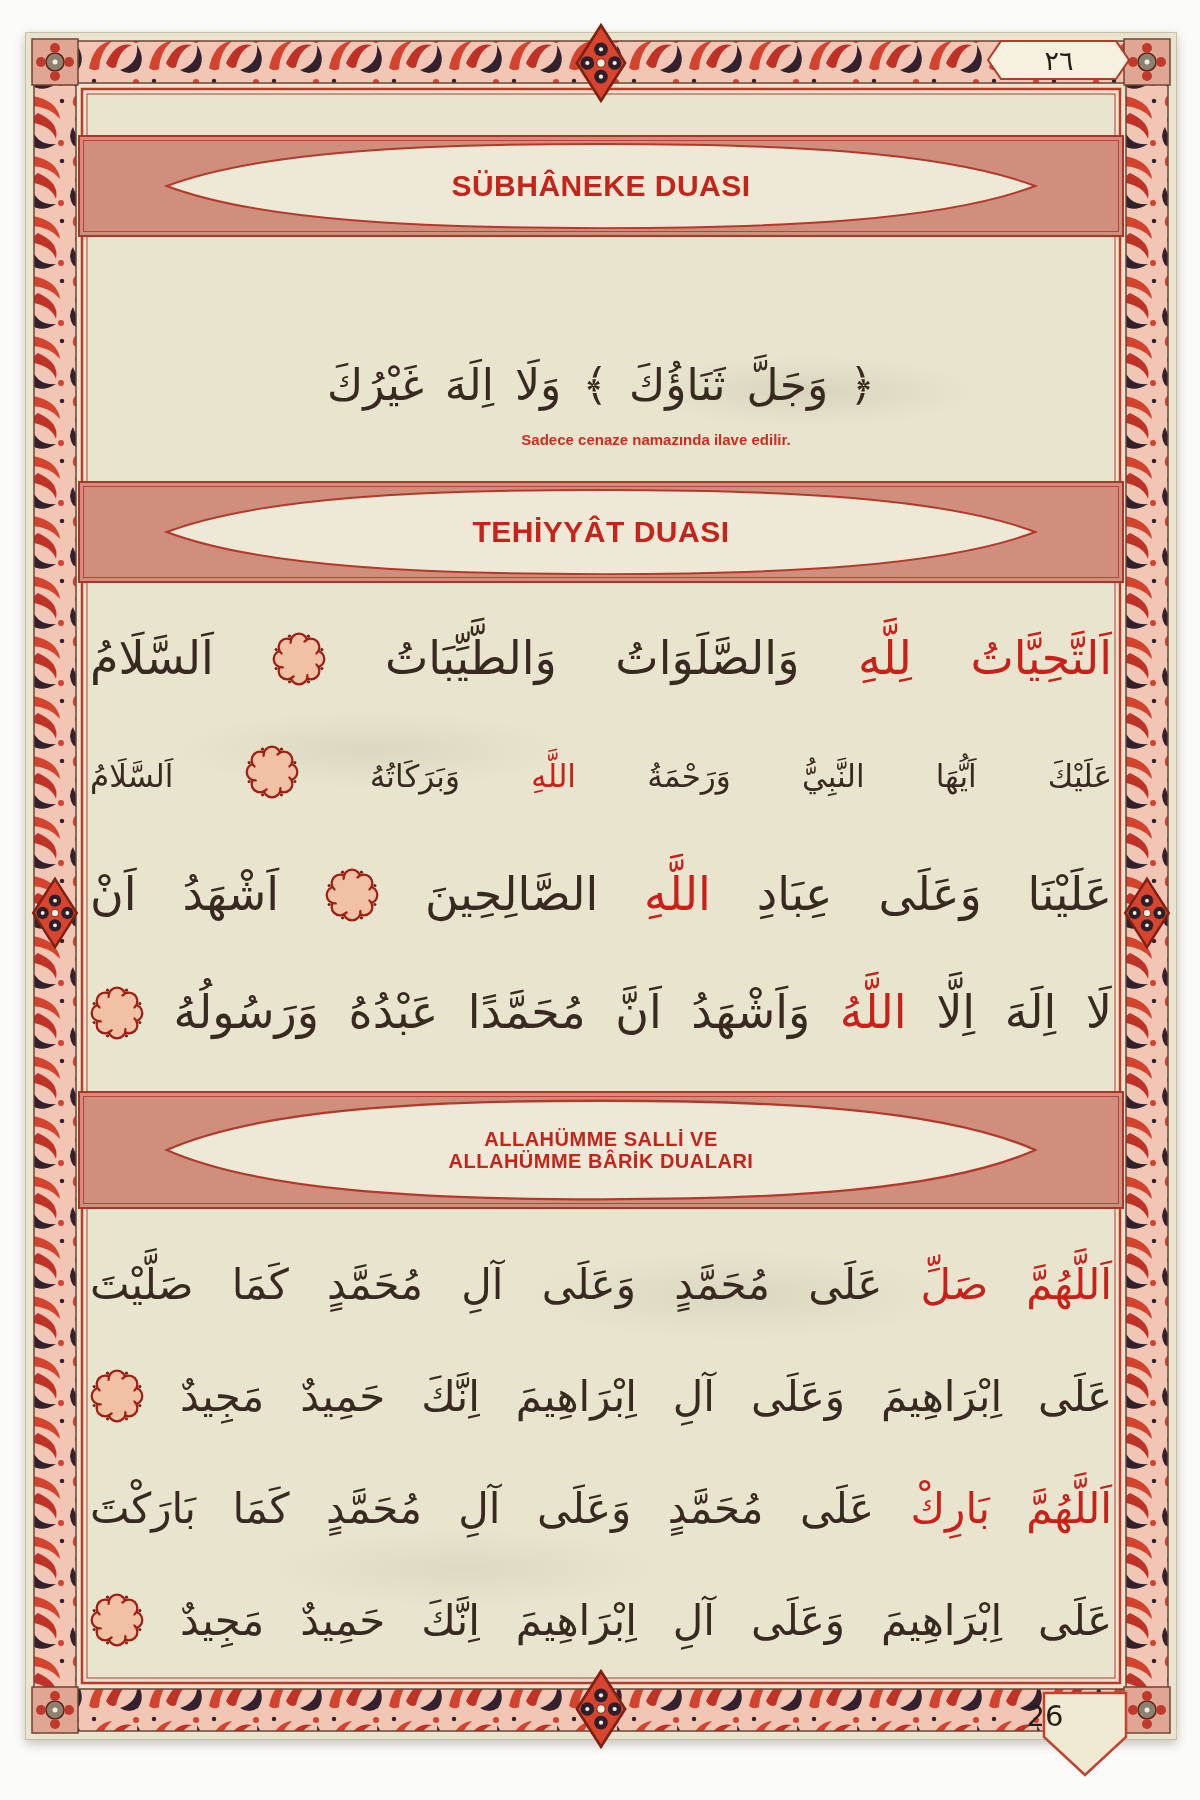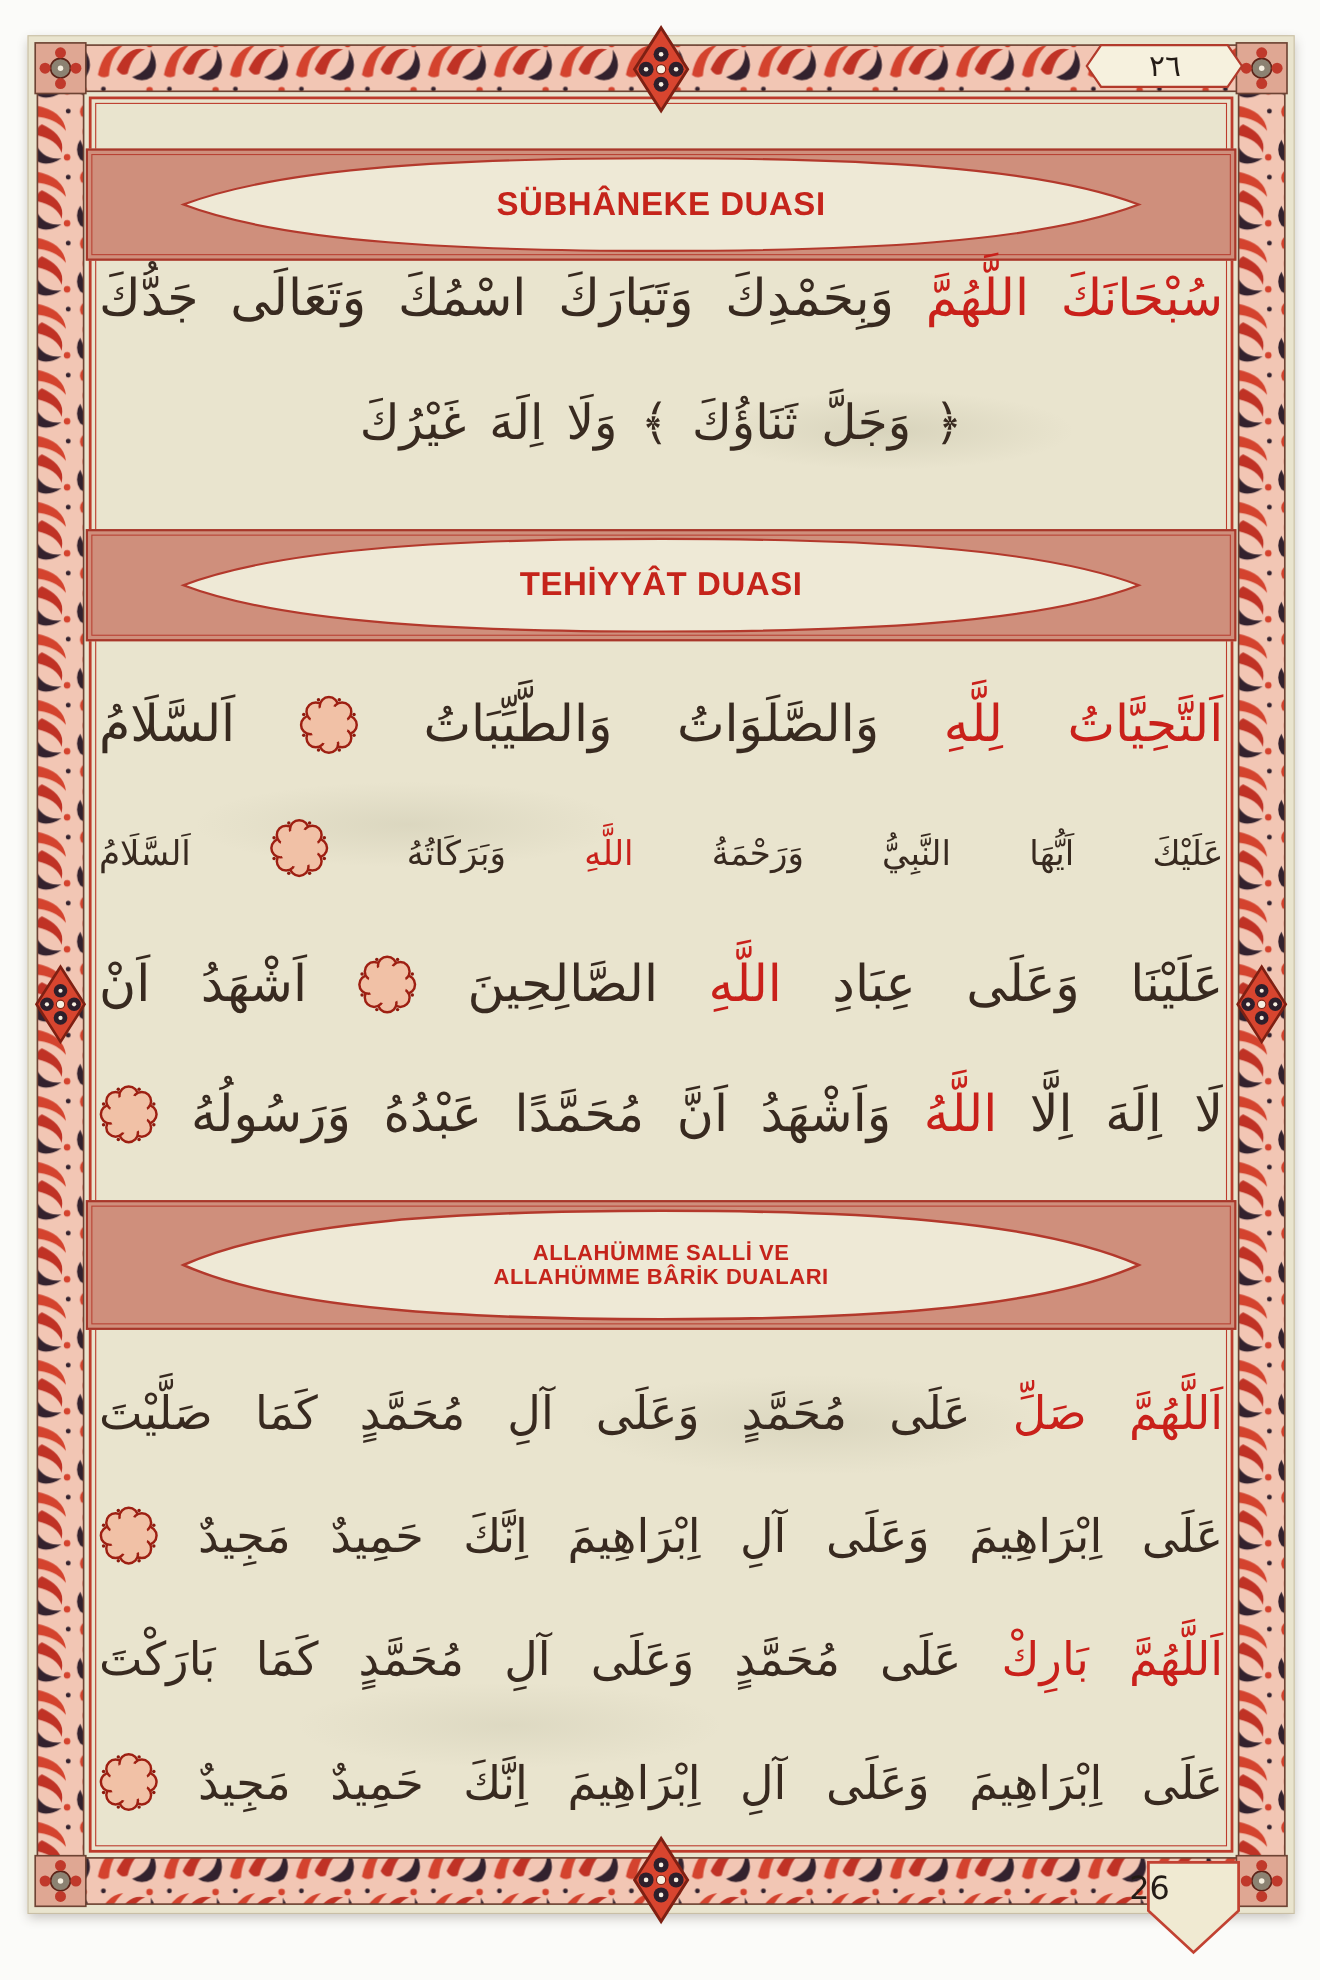--- a/index.html
+++ b/index.html
@@ -143,22 +143,22 @@
 
   <div class="banner b1">
     <svg class="lens" viewBox="0 0 1000 96" preserveAspectRatio="none">
       <path d="M80 48 C170 12 330 5 500 5 C670 5 830 12 920 48 C830 84 670 91 500 91 C330 91 170 84 80 48 Z" fill="#eee9d6" stroke="#b3392c" stroke-width="2"></path>
     </svg>
     <div class="title">
       <span>SÜBHÂNEKE DUASI</span>
     </div>
   </div>
 
-  <div class="arabic-line s1"><span class="seg-red">سُبْحَانَكَ اللَّهُمَّ</span> <span class="seg-ink">وَبِحَمْدِكَ وَتَبَارَكَ اسْمُكَ وَتَعَالَى جَدُّكَ</span></div>
   <div class="arabic-line s2 centered"><span class="seg-ink">﴿ وَجَلَّ ثَنَاؤُكَ ﴾ وَلَا اِلَهَ غَيْرُكَ</span></div>
+  <div class="note note-pos">Sadece cenaze namazında ilave edilir.</div>
 
   <div class="banner b2">
     <svg class="lens" viewBox="0 0 1000 96" preserveAspectRatio="none">
       <path d="M80 48 C170 12 330 5 500 5 C670 5 830 12 920 48 C830 84 670 91 500 91 C330 91 170 84 80 48 Z" fill="#eee9d6" stroke="#b3392c" stroke-width="2"></path>
     </svg>
     <div class="title">
       <span>TEHİYYÂT DUASI</span>
     </div>
   </div>
 

